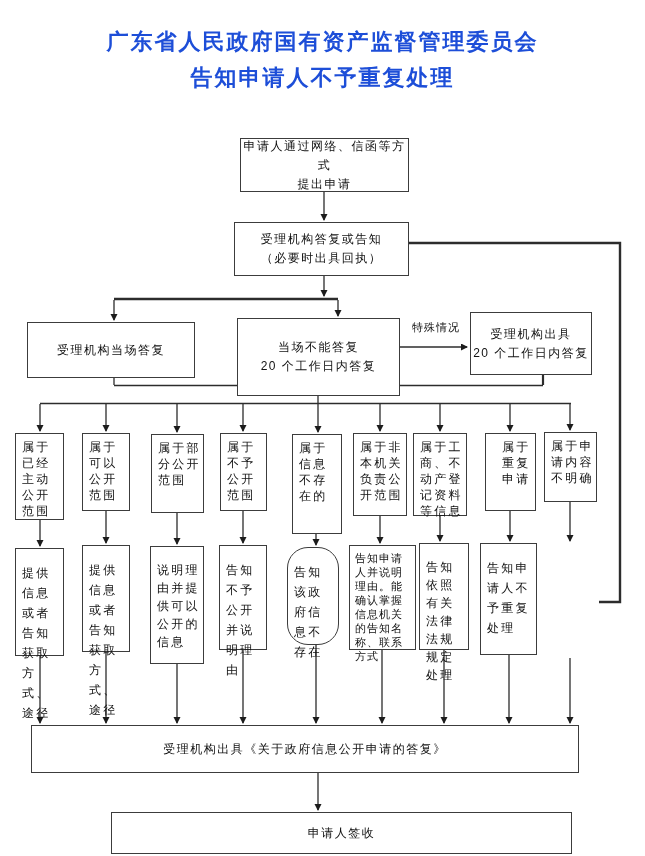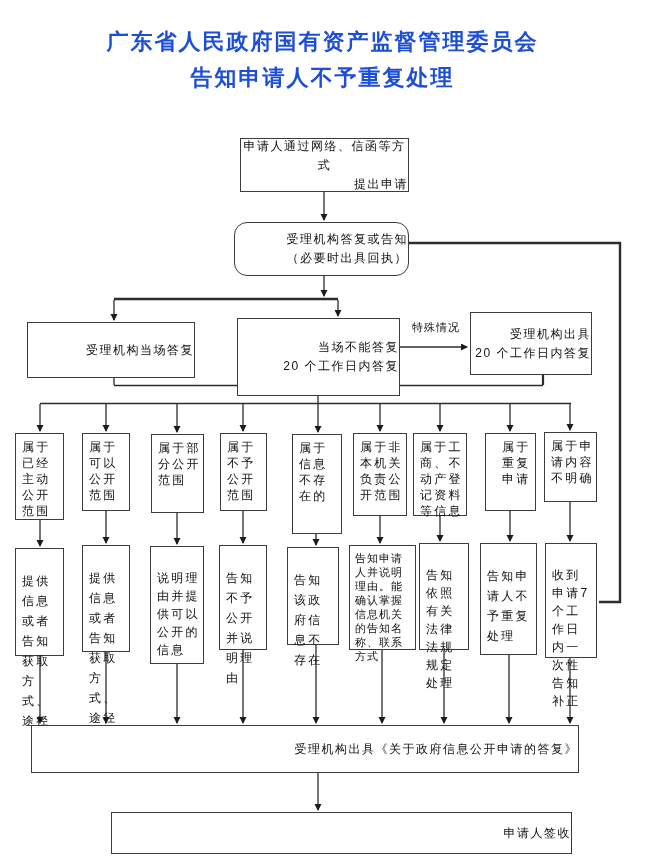--- a/index.html
+++ b/index.html
@@ -6,50 +6,50 @@
   #canvas{
     position:relative;width:645px;height:856px;background:#ffffff;
     font-family:"Liberation Sans","DejaVu Sans",sans-serif;color:#111;
     margin:0 auto;overflow:hidden;
   }
   
   #title{position:absolute;left:0;top:24px;width:645px;text-align:center;
     font-weight:bold;font-size:22px;line-height:36px;letter-spacing:2px;color:#1d4ed8;}
   
   .box{position:absolute;box-sizing:border-box;border:1px solid #3c3c3c;background:#fff;}
-  .ctr{display:flex;flex-direction:column;justify-content:center;align-items:flex-end;
+  .ctr{display:flex;flex-direction:column;justify-content:center;align-items:center;
     text-align:center;font-size:12px;line-height:19px;letter-spacing:1.5px;}
   
   .b-apply {left:240px;top:138px;width:169px;height:54px;}
-  .b-accept{left:234px;top:222px;width:175px;height:54px;border-radius:13px;}
+  .b-accept{left:234px;top:222px;width:175px;height:54px;}
   .b-onsite{left:27px; top:322px;width:168px;height:56px;}
   .b-cannot{left:237px;top:318px;width:163px;height:78px;}
   .b-extend{left:470px;top:312px;width:122px;height:63px;border-width:1.5px;}
   
   #special{position:absolute;left:404px;top:320px;width:64px;font-size:11px;
     letter-spacing:1px;text-align:center;}
   
   .cat,.act{font-size:12px;letter-spacing:2.2px;line-height:16px;
     padding:5px 2px 0 6px;word-break:break-all;text-align:left;}
-  .act{line-height:20px;padding-top:22px;}
+  .act{line-height:20px;padding-top:14px;}
   .lh18{line-height:18px;}
   .c1{left:15px; top:433px;width:49px;height:87px;}
   .c2{left:82px; top:433px;width:48px;height:78px;}
   .c3{left:151px;top:434px;width:53px;height:79px;border-width:1.5px;}
   .c4{left:220px;top:433px;width:47px;height:78px;}
   .c5{left:292px;top:434px;width:50px;height:100px;}
   .c6{left:353px;top:433px;width:54px;height:83px;}
   .c7{left:413px;top:433px;width:54px;height:83px;}
   .c8{left:485px;top:433px;width:51px;height:78px;padding-left:16px;}
   .c9{left:544px;top:432px;width:53px;height:70px;}
   .a1{left:15px; top:548px;width:49px;height:108px;}
   .a2{left:82px; top:545px;width:48px;height:107px;}
   .a3{left:150px;top:546px;width:54px;height:118px;}
   .a4{left:219px;top:545px;width:48px;height:105px;}
-  .a5{left:287px;top:547px;width:52px;height:98px;}
+  .a5{left:287px;top:547px;width:52px;height:98px;border-radius:21px;}
   .a6{left:349px;top:545px;width:67px;height:105px;font-size:11px;line-height:14px;
       letter-spacing:1px;padding:5px 2px 0 5px;}
   .a7{left:419px;top:543px;width:50px;height:107px;}
   .a8{left:480px;top:543px;width:57px;height:112px;}
   .a9{left:545px;top:543px;width:52px;height:115px;line-height:18px;}
   
   .b-reply{left:31px; top:725px;width:548px;height:48px;font-size:12px;letter-spacing:1.5px;}
   .b-sign {left:111px;top:812px;width:461px;height:42px;font-size:12px;line-height:19px;letter-spacing:1.5px;}
   
   #wires{position:absolute;left:0;top:0;}
@@ -146,21 +146,20 @@
   <div class="box cat c9">属于申请内容不明确</div>
 
   <div class="box act a1">提供信息或者告知获取方式、途径</div>
   <div class="box act a2">提供信息或者告知获取方式、途径</div>
   <div class="box act lh18 a3">说明理由并提供可以公开的信息</div>
   <div class="box act a4">告知不予公开并说明理由</div>
   <div class="box act a5">告知该政府信息不存在</div>
   <div class="box act a6">告知申请人并说明理由。能确认掌握信息机关的告知名称、联系方式</div>
   <div class="box act lh18 a7">告知依照有关法律法规规定处理</div>
   <div class="box act a8">告知申请人不予重复处理</div>
-  <div class="box act a9">收到申请7个工作日内一次性告知补正</div>
 
   <div class="box ctr b-reply">
     <div>受理机构出具《关于政府信息公开申请的答复》</div>
   </div>
   <div class="box ctr b-sign">
     <div>申请人签收</div>
   </div>
 
 </div>
 

